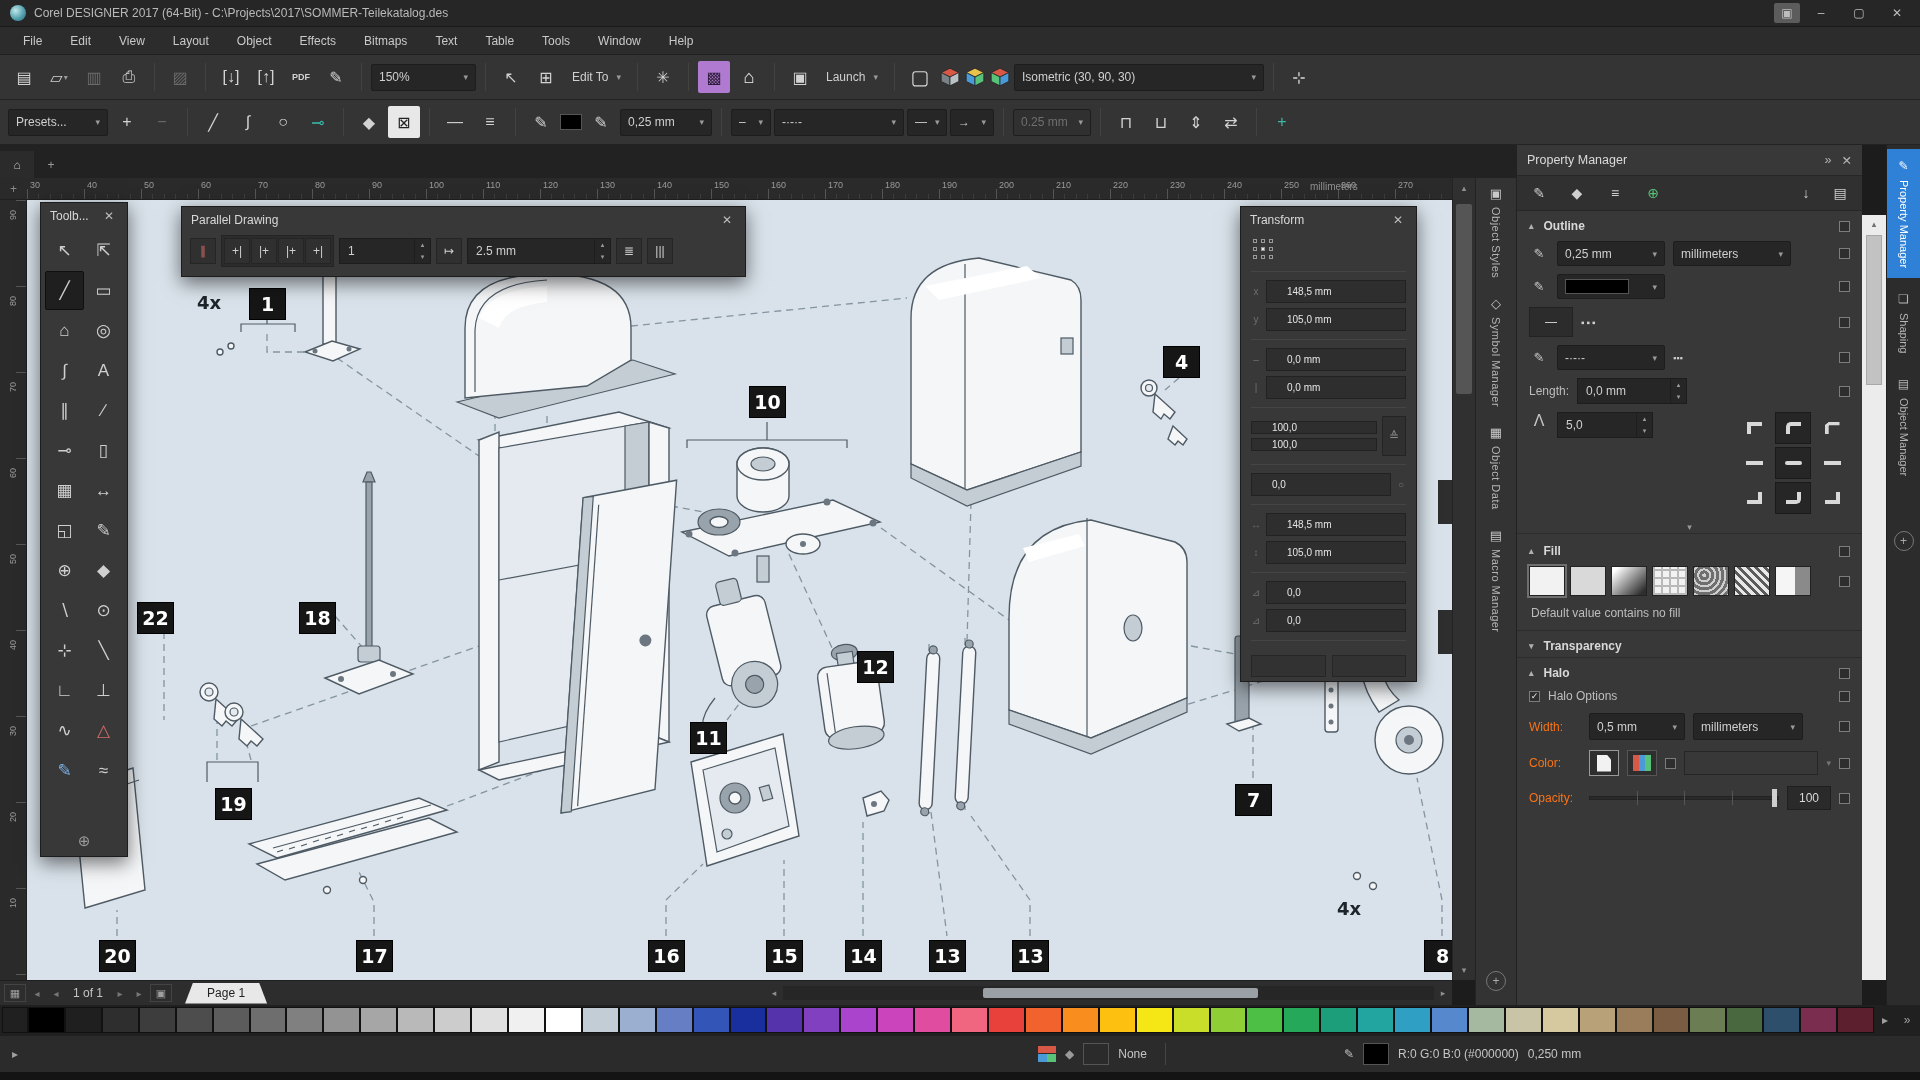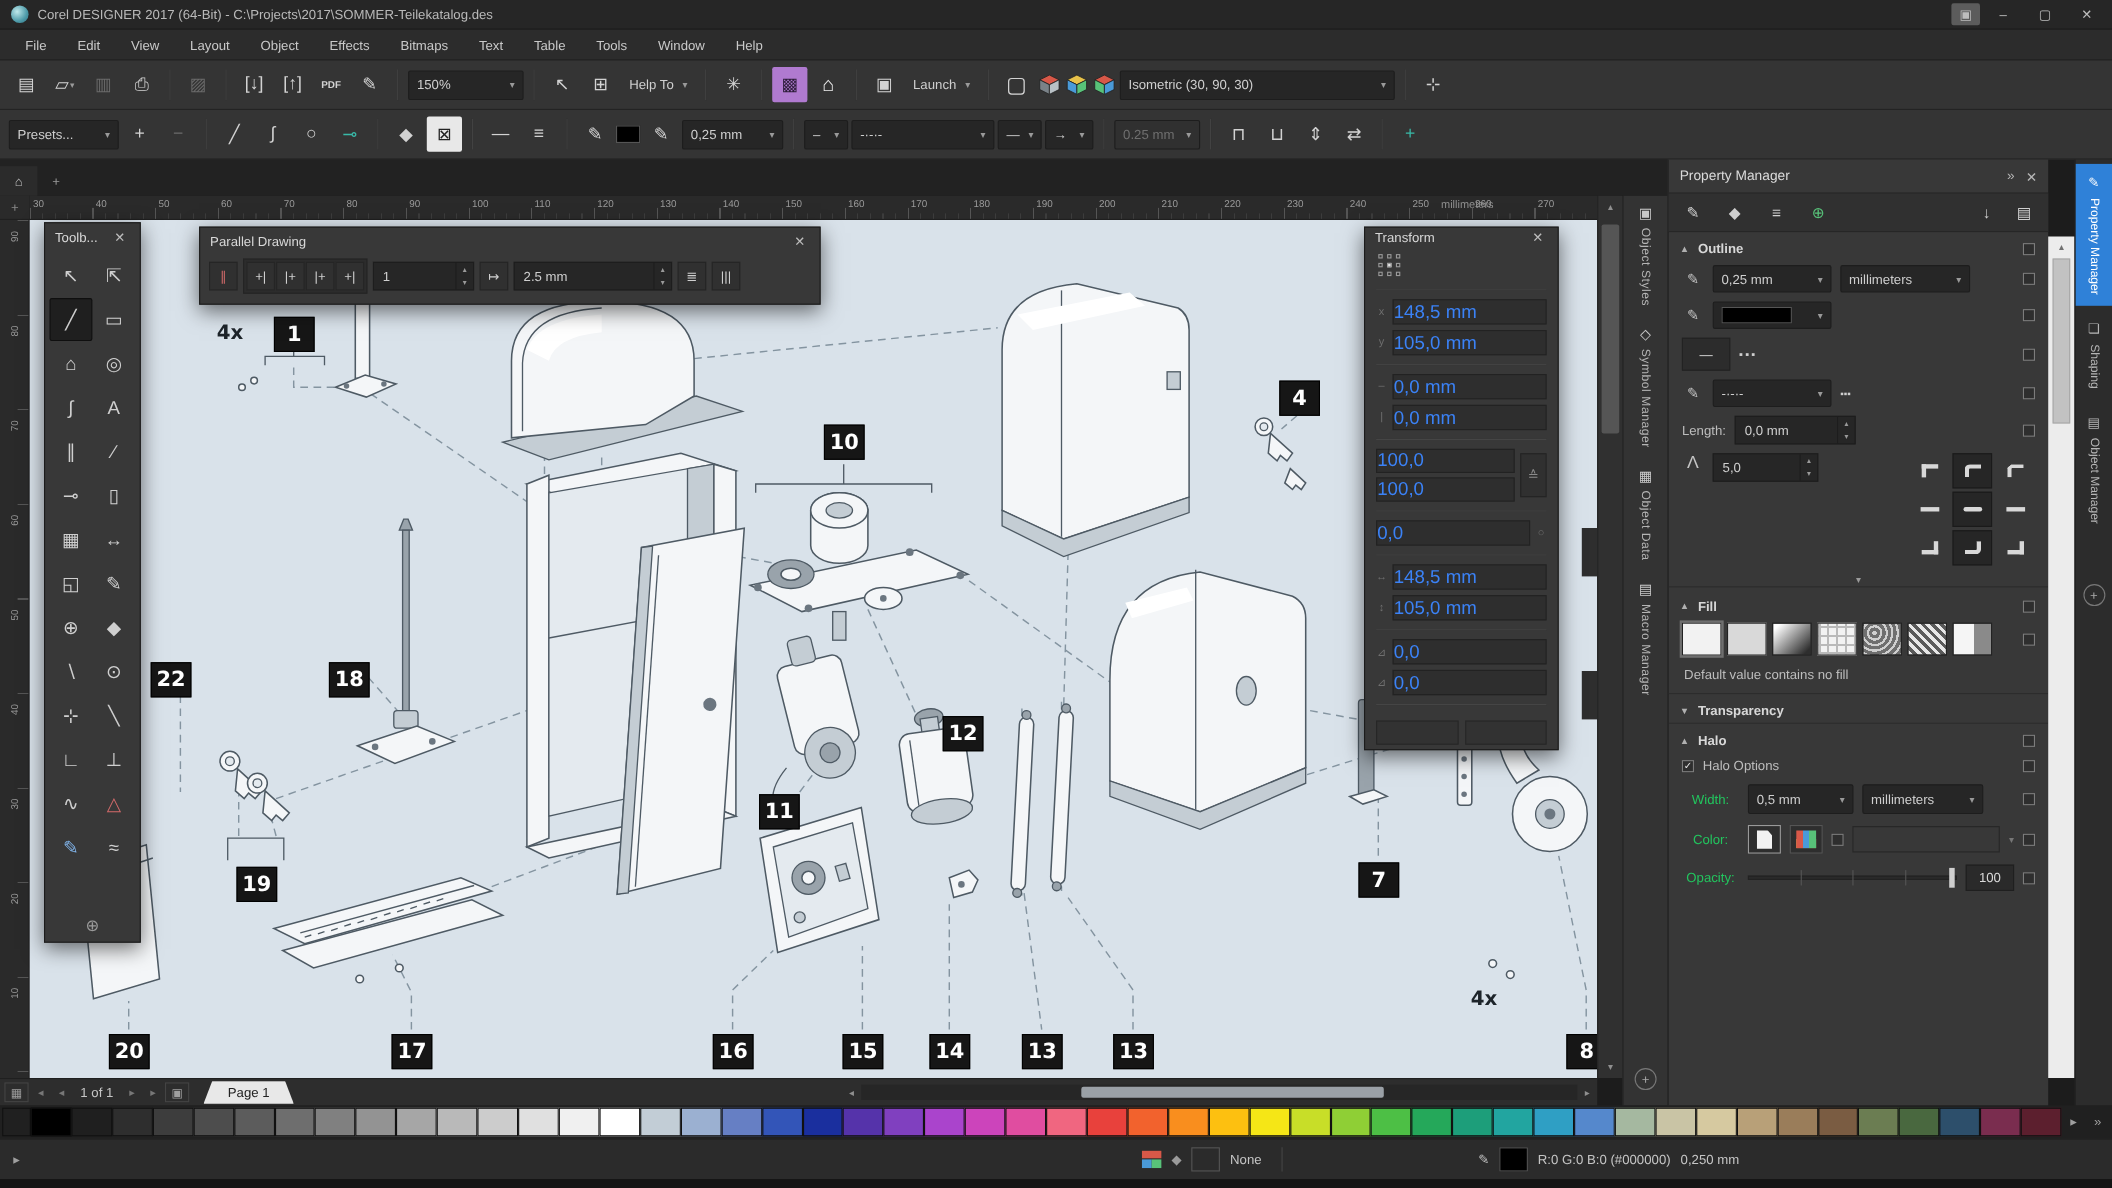--- a/index.html
+++ b/index.html
@@ -78,21 +78,21 @@
   .spin{height:26px;background:#262626;border:1px solid #1d1d1d;display:flex;align-items:center;color:#cfcfcf}
   .spin .val{padding:0 8px}
   .spin .ud{width:16px;height:100%;display:flex;flex-direction:column;border-left:1px solid #1d1d1d}
   .spin .ud span{flex:1;display:flex;align-items:center;justify-content:center;font-size:7px;color:#9a9a9a}
   
   #transform{left:1240px;top:206px;width:177px;height:476px;display:flex;flex-direction:column}
   #transform .body{padding:4px 10px;display:flex;flex-direction:column;gap:5px}
   .anchor{width:22px;height:22px;display:grid;grid-template-columns:repeat(3,1fr);gap:2px;margin:2px 0 2px 2px}
   .anchor i{width:4px;height:4px;border:1px solid #9a9a9a}
   .anchor i.c{background:#e8e8e8}
-  .tfield{height:23px;background:#2e2e2e;border:1px solid #222;color:#3b82f6;display:flex;align-items:center;padding:0 0;font-size:17px}
+  .tfield{height:23px;background:#2e2e2e;border:1px solid #222;color:#e5e5e5;display:flex;align-items:center;padding:0 20px;font-size:10px}
   .trow{display:flex;align-items:center;gap:5px}
   .trow .lbl{width:10px;color:#6f6f6f;font-size:10px;text-align:center}
   .trow .tfield{flex:1}
   .tsep{height:1px;background:#2a2a2a;border-bottom:1px solid #454545;margin:3px 0}
   .lockbtn{width:24px;height:40px;background:#303030;border:1px solid #242424;display:flex;align-items:center;justify-content:center;color:#8b8b8b}
   #transform .bbtns{display:flex;gap:6px;margin-top:6px}
   #transform .bbtns div{flex:1;height:22px;background:#323232;border:1px solid #262626}
   
   #vscroll{left:1452px;top:178px;width:23px;height:802px;background:#303030;border-left:1px solid #232323;display:flex;flex-direction:column;align-items:center}
   #vscroll .arr{height:20px;width:100%;display:flex;align-items:center;justify-content:center;color:#8f8f8f;font-size:9px}
@@ -136,21 +136,21 @@
   .fbtn.on{outline:2px solid #6f6f6f}
   .fb-none{background:#f2f2f2 linear-gradient(45deg,transparent 46%,#333 46% 54%,transparent 54%),linear-gradient(-45deg,transparent 46%,#333 46% 54%,transparent 54%);background-color:#f2f2f2}
   .fb-uni{background:#d9d9d9}
   .fb-grad{background:linear-gradient(135deg,#fff 10%,#2e2e2e 90%)}
   .fb-pat{background:repeating-linear-gradient(0deg,#b9b9b9 0 2px,transparent 2px 8px),repeating-linear-gradient(90deg,#b9b9b9 0 2px,transparent 2px 8px),#f2f2f2}
   .fb-tex{background:repeating-radial-gradient(circle at 30% 30%,#cfcfcf 0 2px,#6f6f6f 2px 5px)}
   .fb-hatch{background:repeating-linear-gradient(45deg,#e8e8e8 0 3px,#5a5a5a 3px 6px)}
   .fb-ps{background:linear-gradient(90deg,#f5f5f5 0 55%,#8a8a8a 55%)}
   .pm-msg{padding:6px 14px;color:#bdbdbd}
   .halo-row{display:flex;align-items:center;gap:8px;padding:5px 12px}
-  .halo-row .rl{width:52px;text-align:center;color:#22c55e}
+  .halo-row .rl{width:52px;text-align:left;color:#f97316}
   .chipbtn{width:30px;height:26px;background:#2e2e2e;border:1px solid #555;display:flex;align-items:center;justify-content:center}
   .paper{width:14px;height:17px;background:#f2f2f2;clip-path:polygon(0 0,70% 0,100% 30%,100% 100%,0 100%)}
   .cgrid{width:18px;height:16px;background:linear-gradient(90deg,#d85848 0 33%,#4a9ad8 33% 66%,#58c279 66%),linear-gradient(0deg,#e8c24a 0 50%,transparent 50%)}
   .nonesw{flex:1;height:24px;background:#3a3a3a linear-gradient(45deg,transparent 47%,#1f1f1f 47% 53%,transparent 53%),linear-gradient(-45deg,transparent 47%,#1f1f1f 47% 53%,transparent 53%);border:1px solid #262626}
   .slider{flex:1;height:22px;position:relative;display:flex;align-items:center}
   .slider .trk{width:100%;height:4px;background:#2a2a2a;border:1px solid #222}
   .slider .notch{position:absolute;top:4px;bottom:4px;width:1px;background:#555}
   .slider .th{position:absolute;right:2px;top:2px;width:5px;height:18px;background:#cfcfcf}
   .valbox{width:44px;height:24px;background:#2a2a2a;border:1px solid #1f1f1f;color:#d8d8d8;display:flex;align-items:center;justify-content:center}
   #pmscroll{left:1862px;top:215px;width:24px;height:765px;background:#ececec;display:flex;flex-direction:column;align-items:center}
@@ -233,21 +233,21 @@
   <span class="tbn">✎</span>
   <span class="vsep"></span>
   <div class="combo" style="width:105px">
     <span>150%</span>
       <span class="caret">▾</span>
   </div>
   <span class="vsep"></span>
   <span class="tbn">↖</span>
   <span class="tbn">⊞</span>
   <div class="combo" style="border:none;background:transparent">
-    <span>Help To</span>
+    <span>Edit To</span>
       <span class="caret">▾</span>
   </div>
   <span class="vsep"></span>
   <span class="tbn">✳</span>
   <span class="vsep"></span>
   <span class="tbn accent-purple">▩</span>
   <span class="tbn" style="color:#eee;font-size:18px">⌂</span>
   <span class="vsep"></span>
   <span class="tbn">▣</span>
   <div class="combo" style="border:none;background:transparent">

